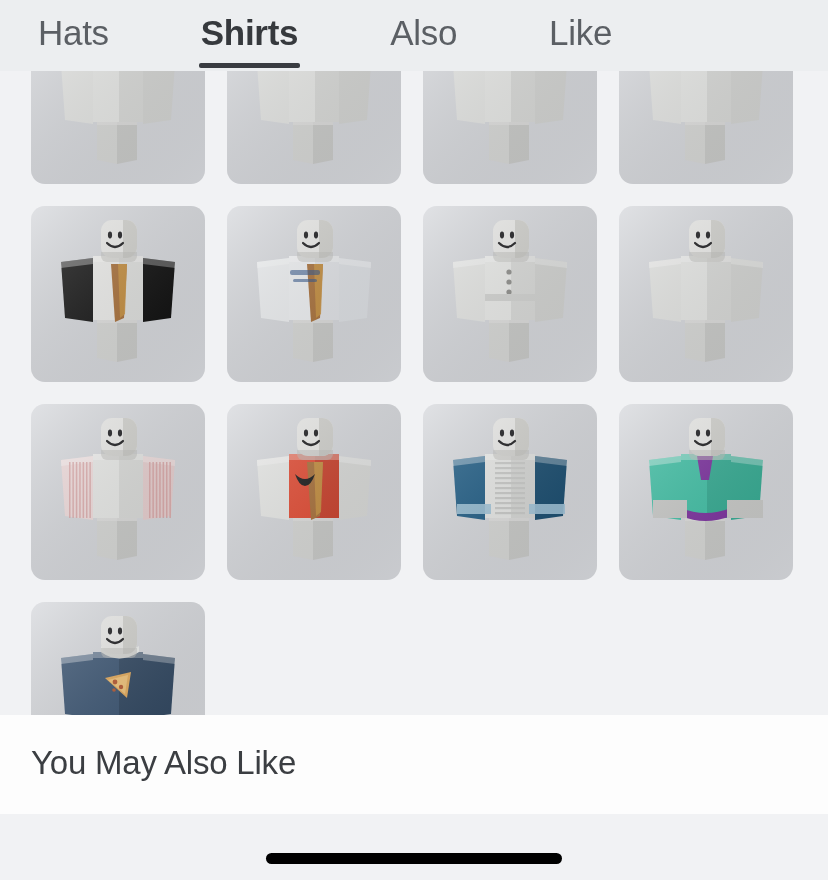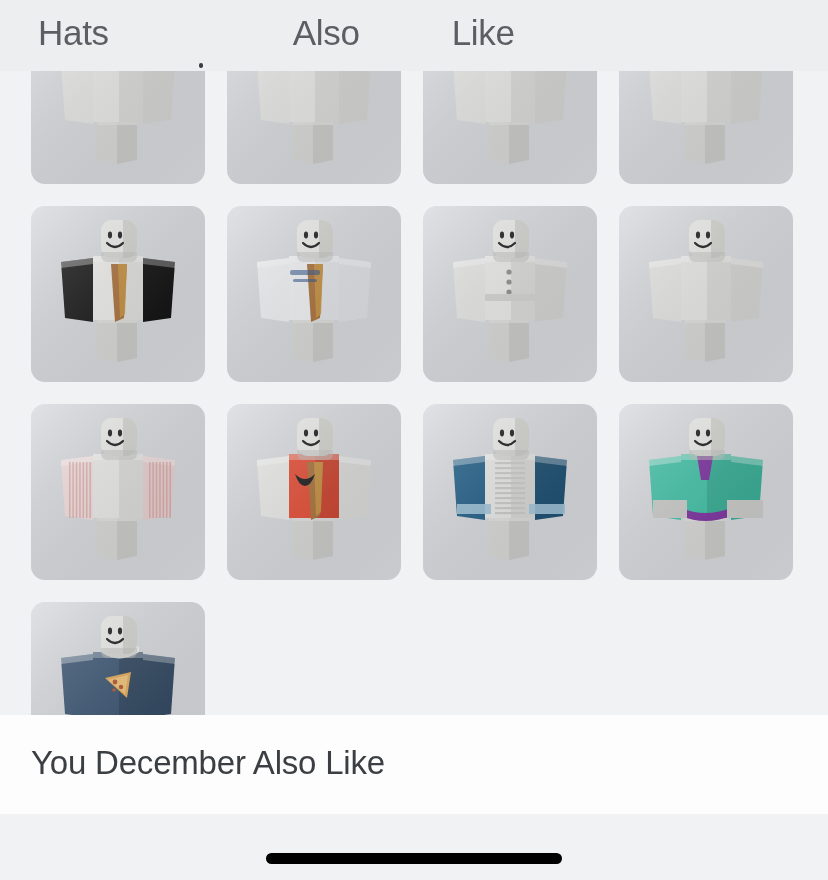--- a/index.html
+++ b/index.html
@@ -168,20 +168,21 @@
 <body>
 
 <div id="app">
 
   <div class="tabbar">
     <div class="tabbar-scroll" id="tabs">
         <button class="tab">
           <span class="tab-label">Hats</span>
         </button>
         <button class="tab active">
+          <span class="tab-label">Shirts</span>
           <span class="tab-underline"></span>
         </button>
         <button class="tab">
           <span class="tab-label">Also</span>
         </button>
         <button class="tab">
           <span class="tab-label">Like</span>
         </button>
       </div>
     <div class="tabbar-fade"></div>
@@ -695,18 +696,18 @@
     <rect x="0" y="0" width="174" height="176" fill="url(#g-navy-pizza)"></rect>
   </svg>
         </div>
         <div class="card empty"></div>
         <div class="card empty"></div>
         <div class="card empty"></div>
       </div>
   </div>
 
   <div class="recs">
-    <div class="recs-title">You December Also Like</div>
+    <div class="recs-title">You May Also Like</div>
   </div>
   <div class="below-recs"></div>
 
   <div class="home-indicator"></div>
 </div>
 
 </body></html>

